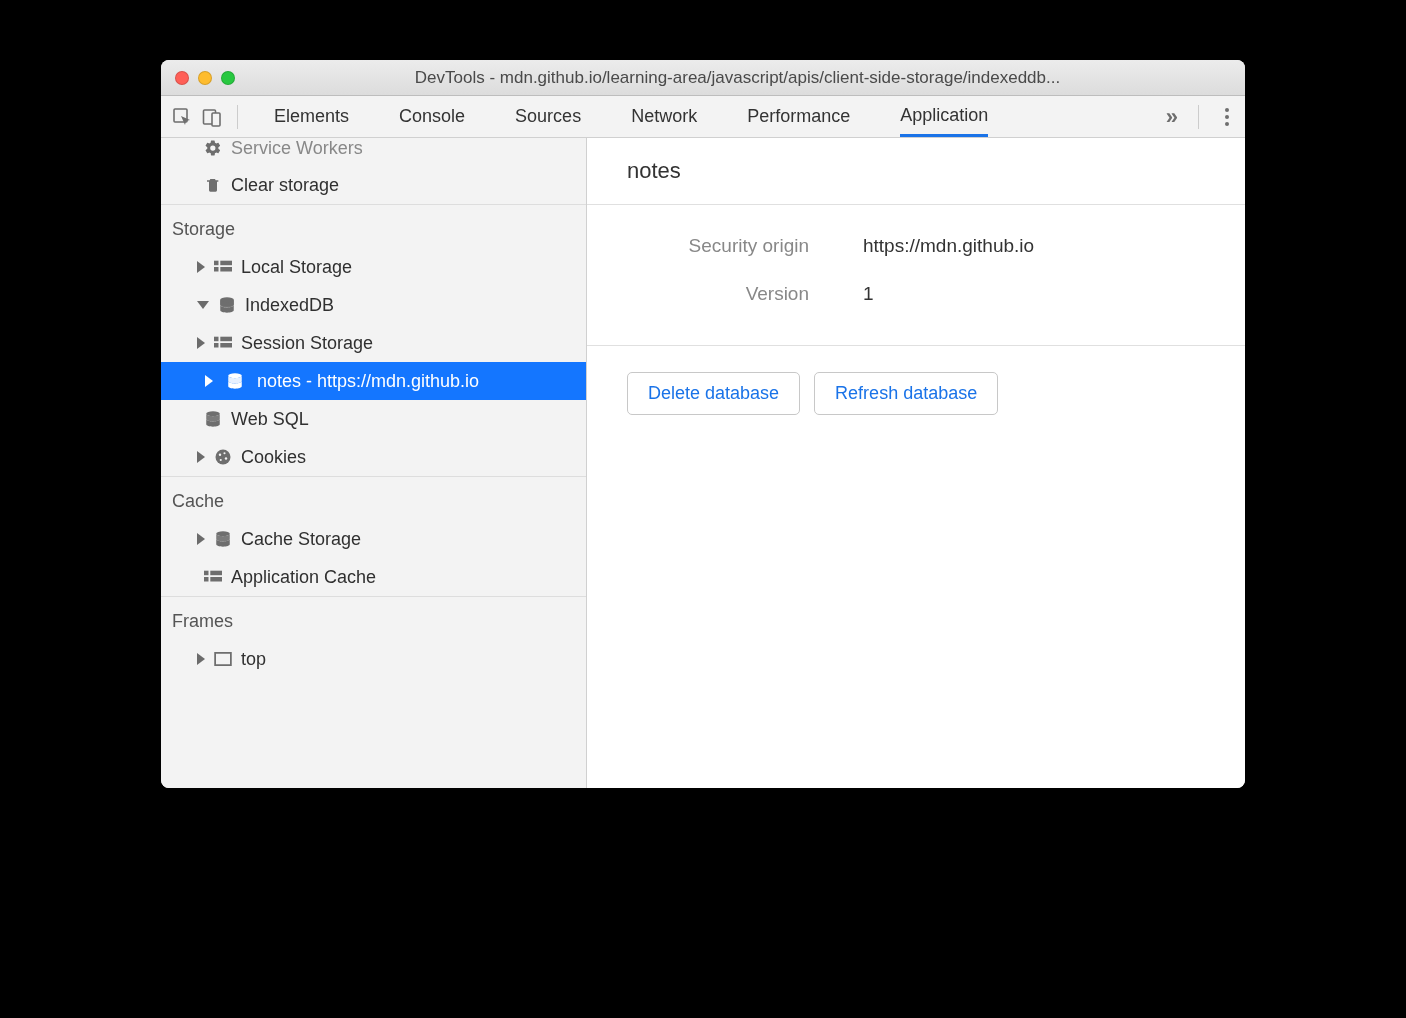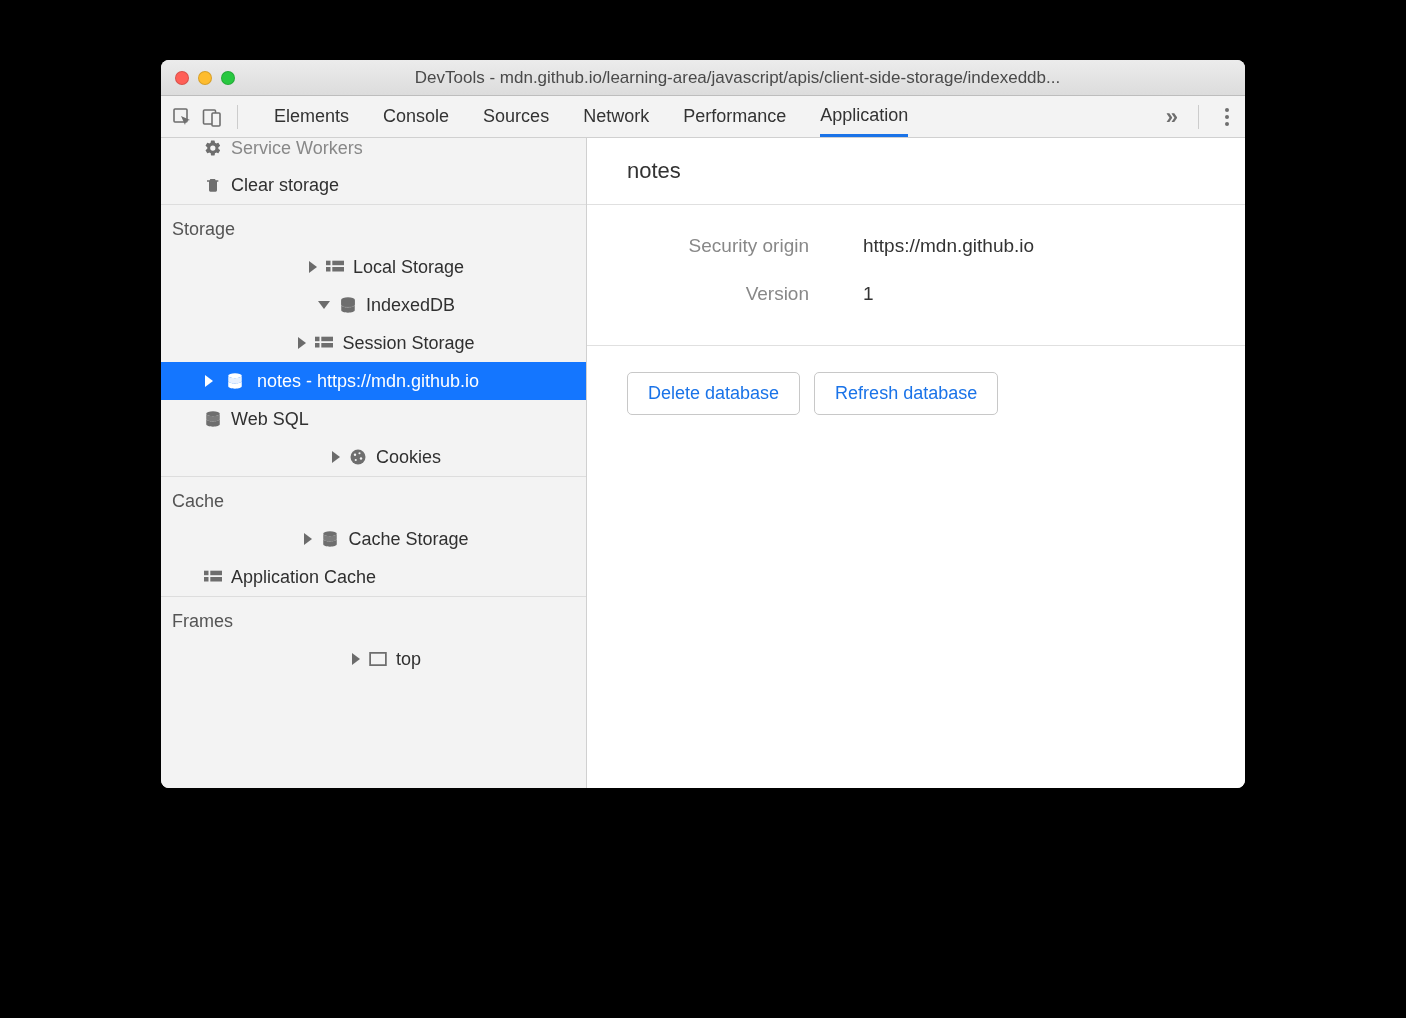--- a/index.html
+++ b/index.html
@@ -61,21 +61,21 @@
     .toolbar-icon {
       width: 22px; height: 22px;
       color: #6e6e6e;
       display: flex; align-items: center; justify-content: center;
     }
     .toolbar-sep {
       width: 1px; height: 24px; background: #ccc; margin: 0 6px;
     }
     .tabs {
       display: flex;
-      gap: 34px;
+      gap: 50px;
       margin-left: 22px;
       height: 100%;
       align-items: center;
     }
     .tab {
       color: #333;
       font-size: 18px;
       height: 100%;
       display: flex;
       align-items: center;
@@ -135,21 +135,21 @@
       border-bottom: 6px solid transparent;
       border-left: 8px solid #6b6b6b;
     }
     .disclosure.open {
       border-left: 6px solid transparent;
       border-right: 6px solid transparent;
       border-top: 8px solid #6b6b6b;
       border-bottom: none;
     }
     .disclosure.white { border-left-color:#fff; }
-    .indent-1 { padding-left: 36px; justify-content: center; }
+    .indent-1 { padding-left: 36px; }
     .indent-2 { padding-left: 44px; gap: 12px; }
     .indent-none { padding-left: 42px; }
     .selected {
       background: #1476ff;
       color: #fff;
     }
     .icon {
       width: 20px; height: 20px;
       display:inline-flex;align-items:center;justify-content:center;
       color: #6e6e6e;

